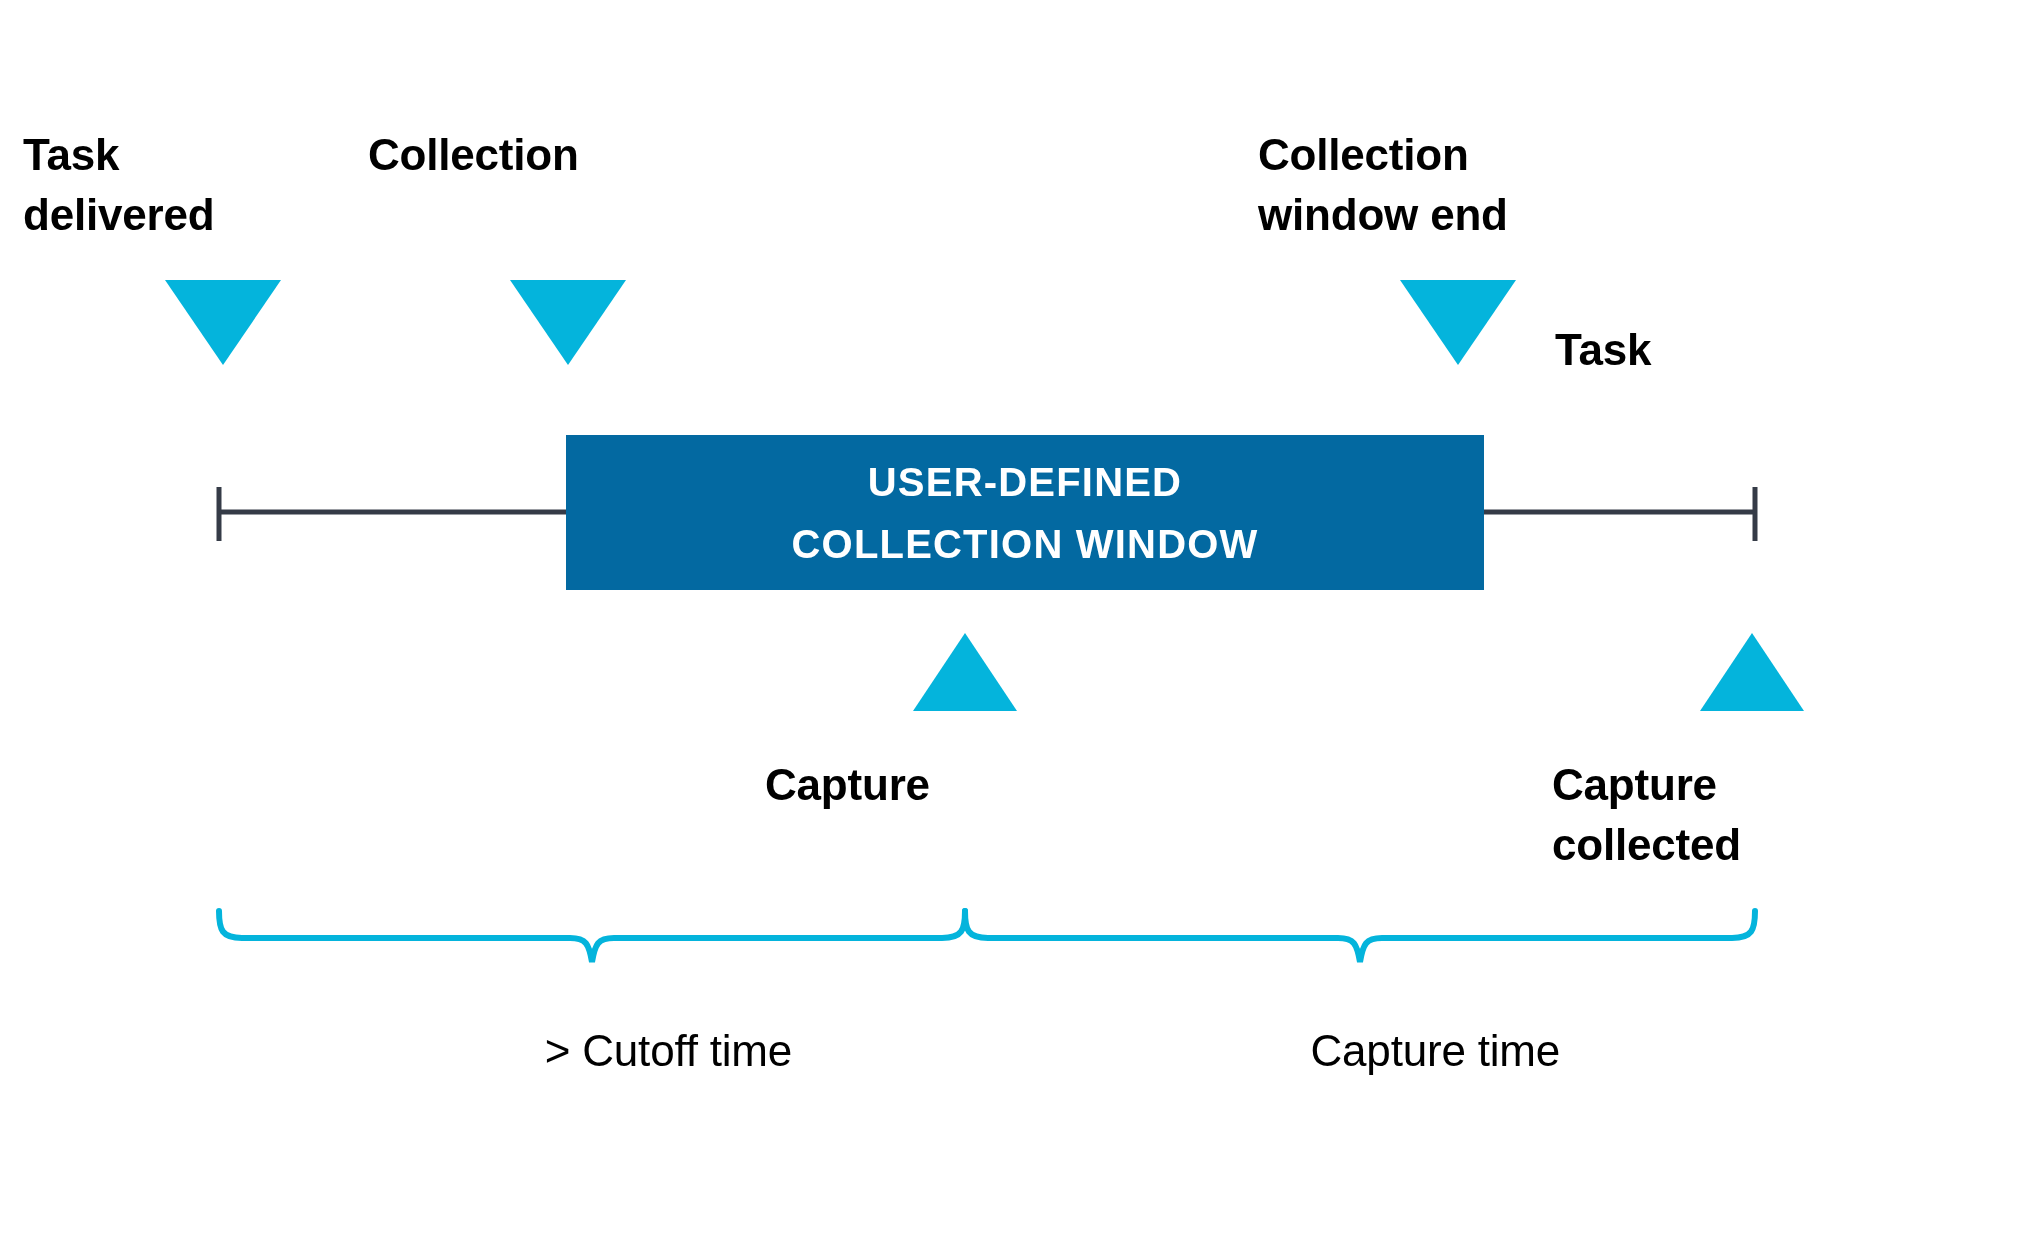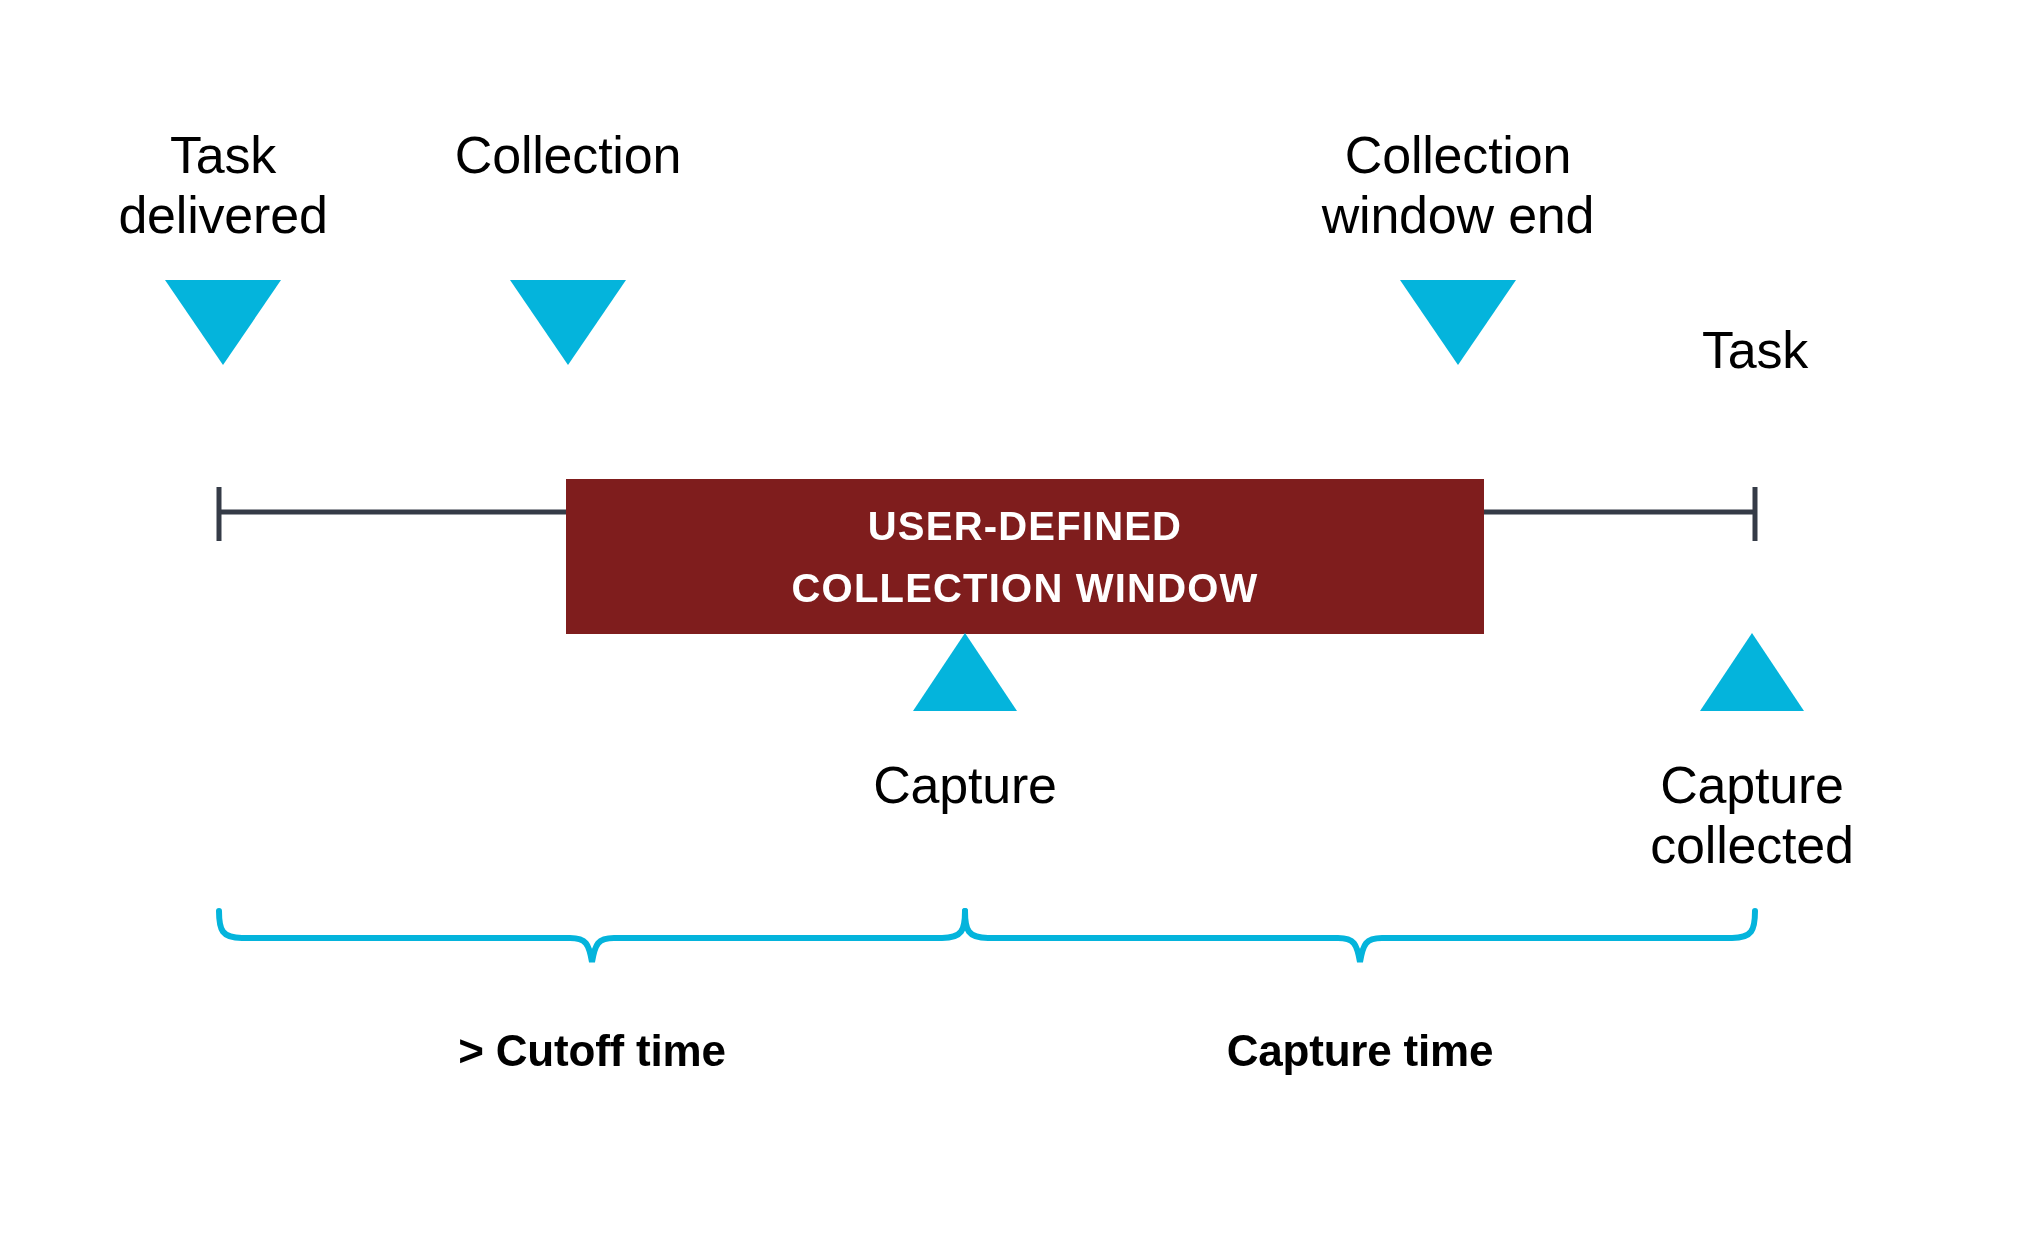--- a/index.html
+++ b/index.html
@@ -13,25 +13,25 @@
   }
   #stage {
     position: relative;
     width: 2038px;
     height: 1249px;
     background: #ffffff;
     overflow: hidden;
   }
   .lbl-wrap {
     position: absolute;
-    text-align: center;
+    text-align: left;
     color: #000000;
-    font-size: 52px;
+    font-size: 44px;
     line-height: 60px;
-    font-weight: 400;
+    font-weight: 700;
     letter-spacing: -0.2px;
   }
   .lbl-wrap > div { display: block; }
 
   .tri-down, .tri-up {
     position: absolute;
     width: 0;
     height: 0;
   }
   .tri-down {
@@ -40,47 +40,46 @@
     border-top: 85px solid #04B4DC;
   }
   .tri-up {
     border-left: 52px solid transparent;
     border-right: 52px solid transparent;
     border-bottom: 78px solid #04B4DC;
   }
 
   .window-box {
     position: absolute;
-    background: #7f1d1d;
+    background: #0369a1;
     display: flex;
     flex-direction: column;
     align-items: center;
     justify-content: center;
     color: #ffffff;
     font-weight: 700;
     font-size: 40px;
     line-height: 62px;
     letter-spacing: 1.2px;
-    margin-top: 44px;
   }
 
   .axis-svg, .brace-svg {
     position: absolute;
     left: 0;
     top: 0;
     overflow: visible;
   }
 
   .bottom-lbl {
     position: absolute;
-    text-align: center;
+    text-align: right;
     color: #000000;
     font-size: 44px;
     line-height: 62px;
-    font-weight: 700;
+    font-weight: 400;
     letter-spacing: -0.2px;
   }
 </style>
 </head>
 <body>
 
 <div id="stage">
 
   <div class="lbl-wrap" style="left:23px; top:125px; width:400px;">
     <div>Task</div>

